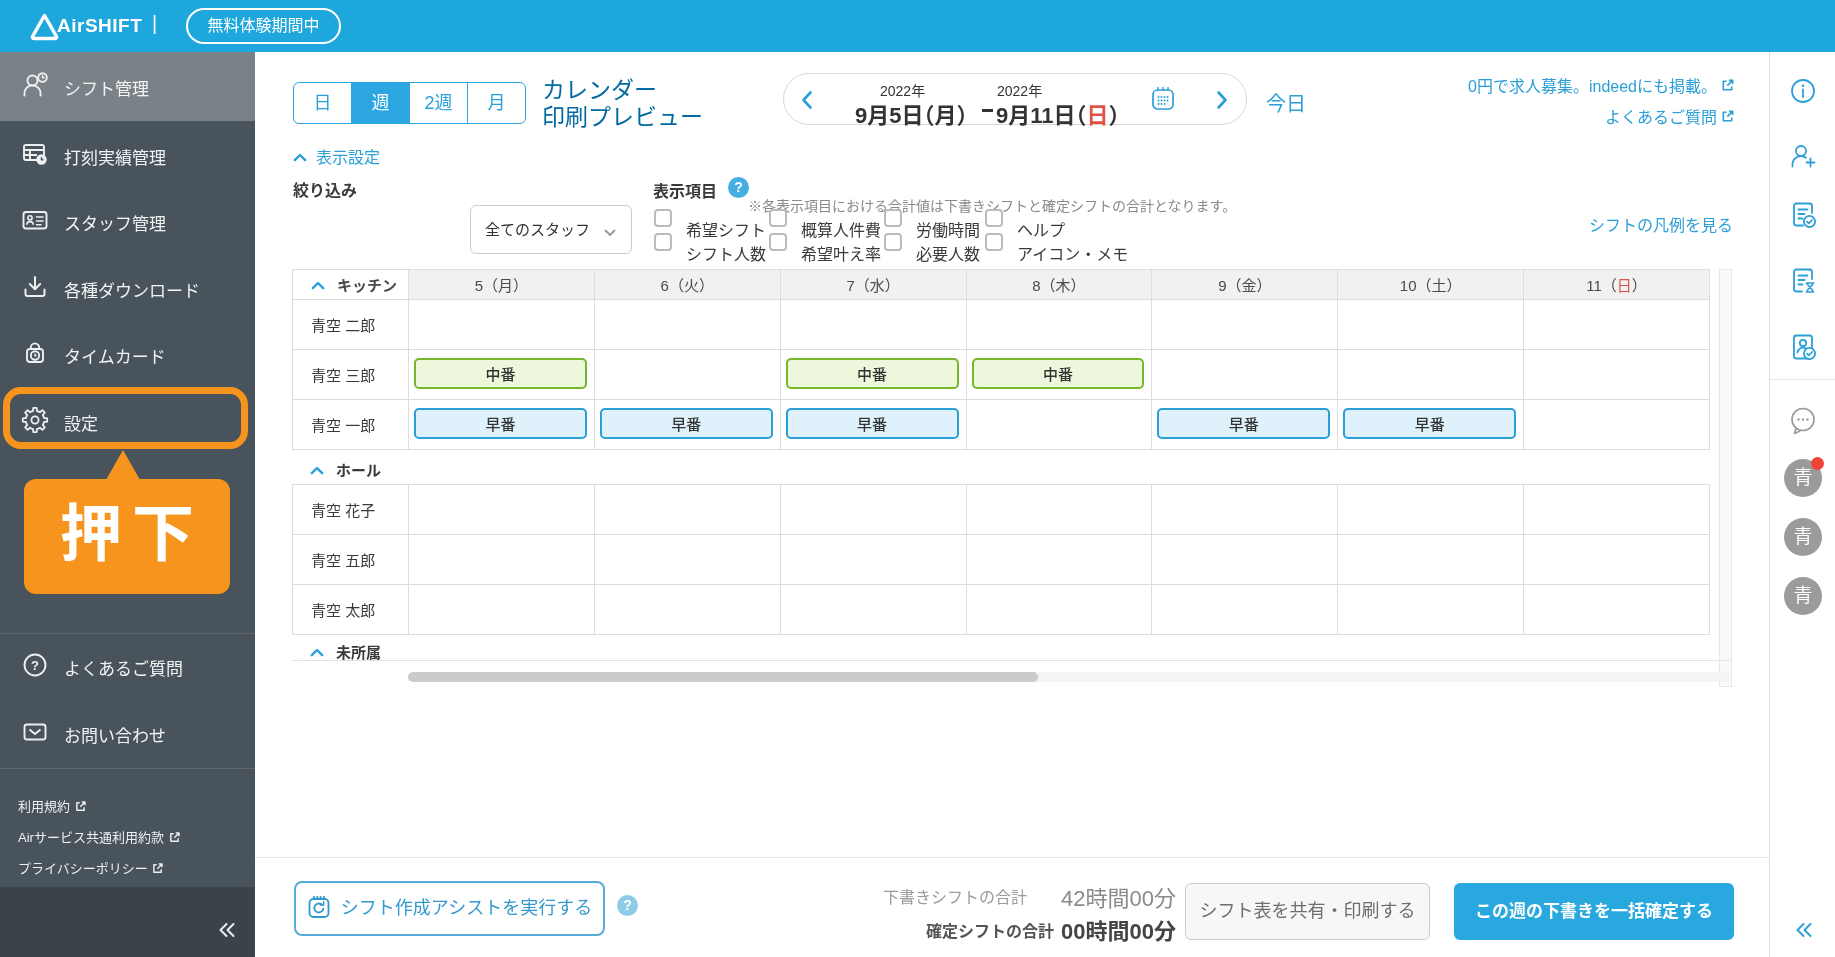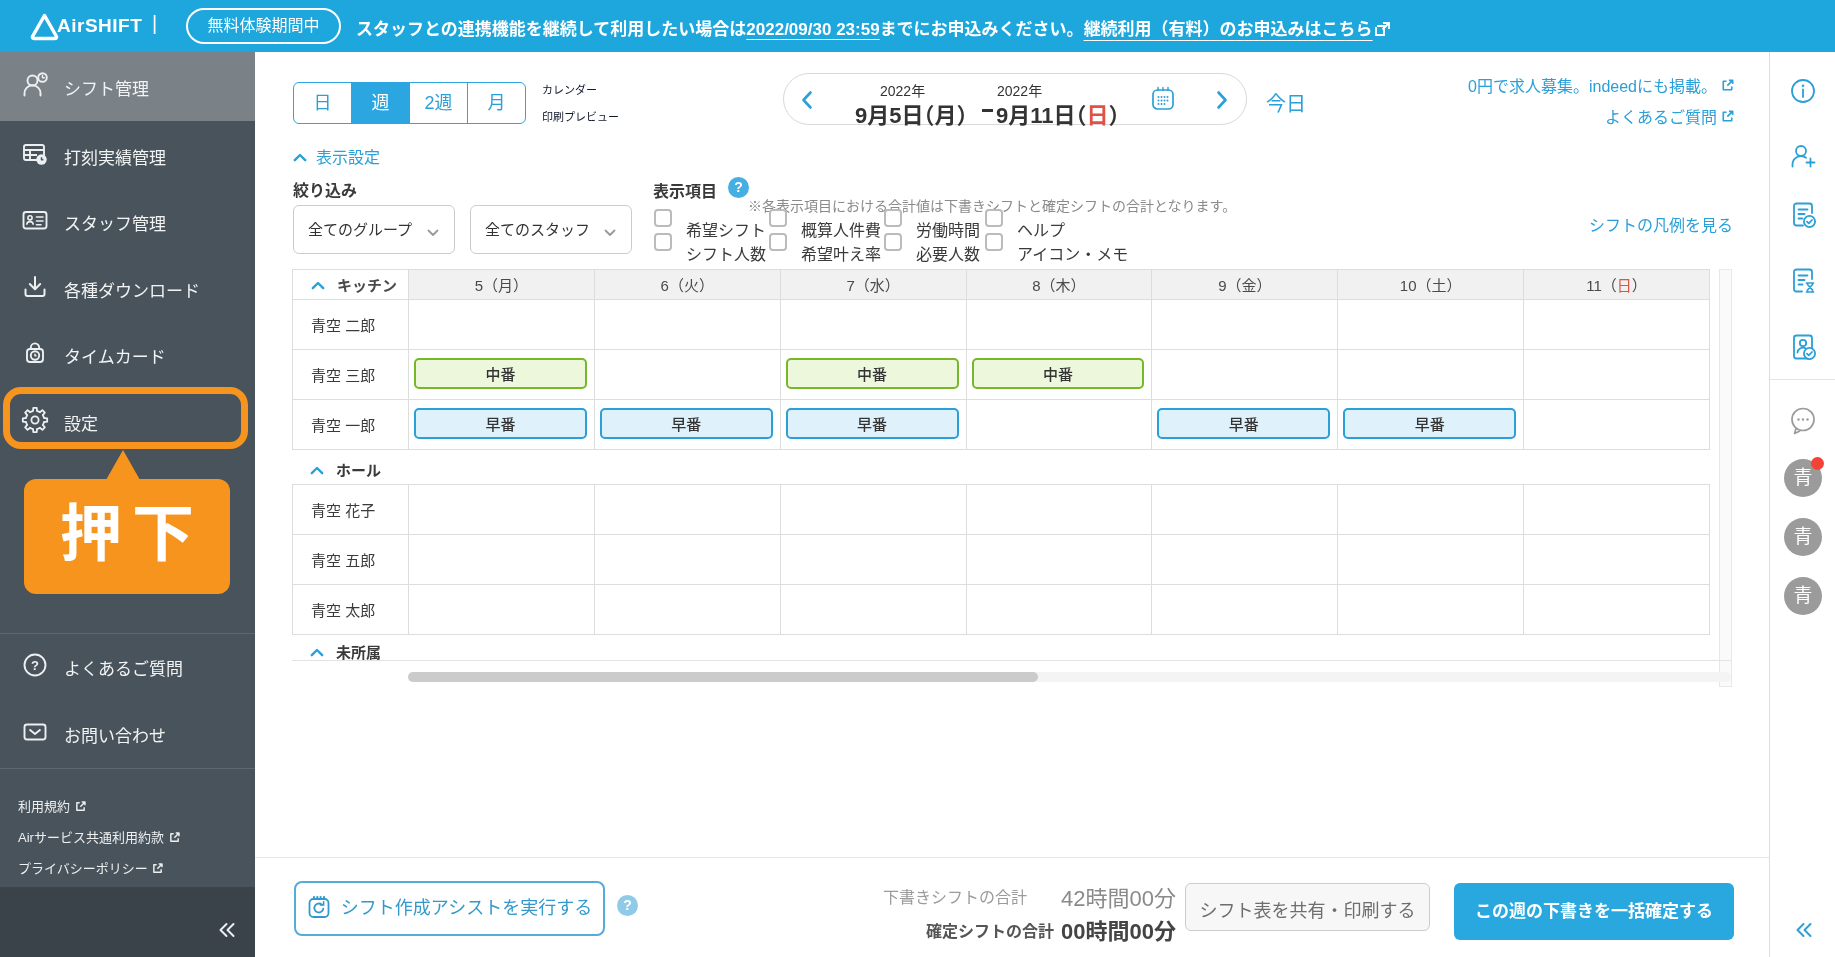--- a/index.html
+++ b/index.html
@@ -48,21 +48,21 @@
 #collapseR { position:absolute; right:22px; bottom:15px; }
 
 
 #main { position:absolute; left:255px; top:52px; width:1514px; height:905px; background:#fff; }
 
 
 #vtoggle { position:absolute; left:38px; top:30px; width:233px; height:42px; border:1px solid #2CA6E0; border-radius:6px; display:flex; overflow:hidden; }
 #vtoggle div { flex:1; text-align:center; line-height:40px; font-size:18px; color:#2B9FD8; border-left:1px solid #2CA6E0; }
 #vtoggle div:first-child { border-left:none; }
 #vtoggle div.on { background:#2CA6E0; color:#fff; }
-#callink { position:absolute; left:287px; top:25px; font-size:11px; line-height:27px; color:#0f172a; }
+#callink { position:absolute; left:287px; top:25px; font-size:23px; line-height:27px; color:#0369a1; }
 
 
 #datenav { position:absolute; left:528px; top:21px; width:464px; height:52px; border:1px solid #D9D9D9; border-radius:26px; background:#fff; }
 #datenav .chev { position:absolute; top:13px; font-size:22px; color:#2B9FD8; font-weight:bold; }
 .yr { position:absolute; top:6px; font-size:14px; color:#333; }
 .dt { position:absolute; top:23px; font-size:22px; font-feature-settings:"halt" 1; font-weight:bold; color:#333; white-space:nowrap; }
 .dt .red { color:#E05243; }
 #today { position:absolute; left:1011px; top:36px; font-size:20px; color:#2B9FD8; }
 #toplinks { position:absolute; right:34px; top:19px; text-align:right; font-size:16px; color:#2B9FD8; line-height:31px; white-space:nowrap; }
 
@@ -95,37 +95,33 @@
 #tbotline { position:absolute; left:37px; top:608px; width:1440px; border-top:1px solid #E3E3E3; }
 #hscroll { position:absolute; left:153px; top:620px; width:1323px; height:10px; background:#F4F4F4; border-radius:5px; }
 #hthumb { position:absolute; left:0; top:0; width:630px; height:10px; background:#CBCBCB; border-radius:5px; }
 
 
 #botbar { position:absolute; left:0px; top:805px; width:1514px; height:100px; background:#fff; border-top:1px solid #E8E8E8; }
 #assistbtn { position:absolute; left:39px; top:23px; width:311px; height:55px; border:2px solid #55ACD9; border-radius:8px; color:#3399CC; font-size:18px; line-height:51px; text-align:center; }
 #assisthelp { position:absolute; left:362px; top:37px; width:21px; height:21px; border-radius:50%; background:#8FCBE9; color:#fff; font-size:14px; font-weight:bold; text-align:center; line-height:21px; }
 .totlbl { position:absolute; font-size:16px; color:#9B9B9B; }
 .totval { position:absolute; font-size:22px; color:#8A8A8A; }
-#sharebtn { position:absolute; left:930px; top:25px; width:245px; height:48px; background:#F7F7F7; border:1px solid #CCCCCC; border-radius:6px; color:#6E6E6E; font-size:18px; text-align:center; line-height:55px; }
+#sharebtn { position:absolute; left:930px; top:25px; width:245px; height:57px; background:#F7F7F7; border:1px solid #CCCCCC; border-radius:6px; color:#6E6E6E; font-size:18px; text-align:center; line-height:55px; }
 #confirmbtn { position:absolute; left:1199px; top:25px; width:280px; height:57px; background:#29A8DF; border-radius:6px; color:#fff; font-size:17px; font-weight:bold; text-align:center; line-height:57px; }
 </style>
 </head>
 <body>
 
 <div id="topbar">
   <svg id="logo" width="31" height="31" viewBox="0 0 31 31">
       <path d="M15.5 4.5 L27.5 25.5 Q28 27.5 25.5 27.5 L5.5 27.5 Q3 27.5 3.5 25.5 Z" fill="none" stroke="#fff" stroke-width="3.5" stroke-linejoin="round"></path>
     </svg>
   <div id="logoname">AirSHIFT</div>
   <div id="logosep">|</div>
   <div id="trialpill">無料体験期間中</div>
-  <div id="topmsg">スタッフとの連携機能を継続して利用したい場合は<span class="ul">2022/09/30 23:59</span>までにお申込みください。<span class="lk">継続利用（有料）のお申込みはこちら</span><svg width="16" height="16" viewBox="0 0 16 16" style="vertical-align:-2px;margin-left:2px">
-        <path d="M2 5 h7 v9 h-8 v-8" fill="none" stroke="#fff" stroke-width="1.8"></path>
-        <path d="M8 2 h6 v6 M14 2 L7.5 8.5" fill="none" stroke="#fff" stroke-width="1.8"></path>
-      </svg></div>
 </div>
 
 <div id="sidebar">
   <div class="sitem" id="si1">
       <span class="icon"><svg width="28" height="28" viewBox="0 0 28 28" fill="none" stroke="#EDEFF0" stroke-width="1.9" stroke-linecap="round" stroke-linejoin="round">
           <circle cx="11.5" cy="9.5" r="5"></circle>
           <path d="M3.5 24.5 v-2.2 a8 8 0 0 1 16 0 v2.2"></path>
           <circle cx="21.5" cy="6.5" r="4.3"></circle>
           <path d="M21.5 4.6 v2.2 h1.7" stroke-width="1.5"></path>
         </svg></span>
@@ -265,23 +261,20 @@
         <path d="M9.5 2.5 H13.5 V6.5 M13.2 2.8 L7.8 8.2"></path>
       </svg><br>よくあるご質問<svg width="15" height="15" viewBox="0 0 16 16" fill="none" stroke="#2B9FD8" stroke-width="1.7" stroke-linejoin="round" style="vertical-align:-1px;margin-left:3px">
         <path d="M7 3.5 H3.5 v9 h9 V9"></path>
         <path d="M9.5 2.5 H13.5 V6.5 M13.2 2.8 L7.8 8.2"></path>
       </svg></div>
 
   <div id="dispset"><svg width="14" height="9" viewBox="0 0 14 9" fill="none" stroke="#2B9FD8" stroke-width="2.4" stroke-linecap="round" stroke-linejoin="round" style="vertical-align:1px">
         <path d="M1.8 7.2 L7 2 L12.2 7.2"></path>
       </svg>&nbsp;&nbsp;表示設定</div>
   <div id="filterlbl">絞り込み</div>
-  <div class="dd" style="left:38px">全てのグループ<span class="caret"><svg width="12" height="8" viewBox="0 0 12 8" fill="none" stroke="#999" stroke-width="1.8" stroke-linecap="round" stroke-linejoin="round">
-          <path d="M1.5 1.5 L6 6 L10.5 1.5"></path>
-        </svg></span></div>
   <div class="dd" style="left:215px">全てのスタッフ<span class="caret"><svg width="12" height="8" viewBox="0 0 12 8" fill="none" stroke="#999" stroke-width="1.8" stroke-linecap="round" stroke-linejoin="round">
           <path d="M1.5 1.5 L6 6 L10.5 1.5"></path>
         </svg></span></div>
 
   <div id="itemlbl">表示項目</div>
   <div id="qmark">?</div>
   <div id="itemnote">※各表示項目における合計値は下書きシフトと確定シフトの合計となります。</div>
 
   <div class="cb" style="left:399px; top:157px"></div>
     <div class="cblbl" style="left:431px; top:157px">希望シフト</div>

